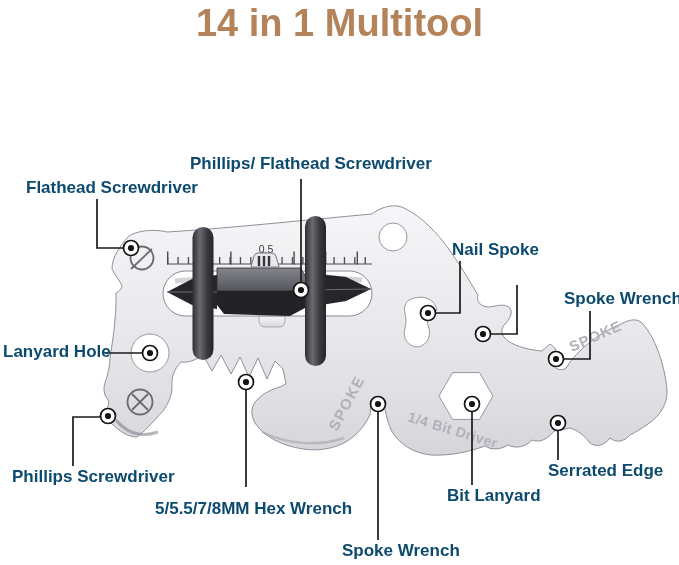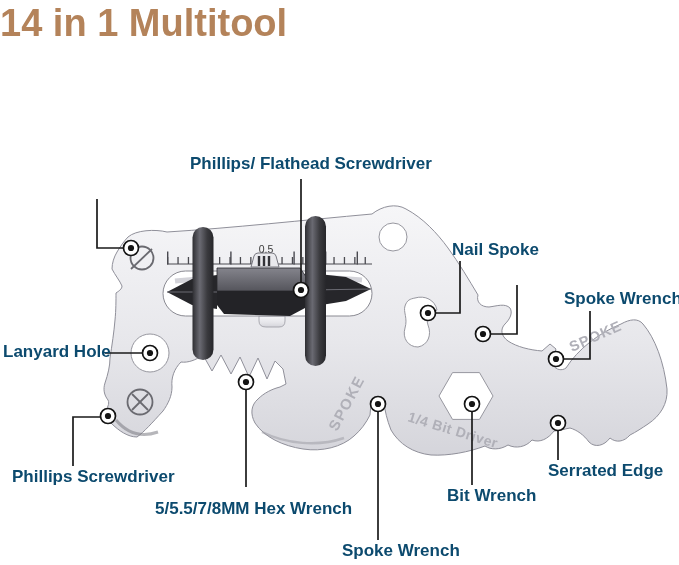--- a/index.html
+++ b/index.html
@@ -1,18 +1,18 @@
 <!DOCTYPE html>
 <html><head>
 <meta charset="utf-8">
 <style>
   html,body{margin:0;padding:0;background:#ffffff;}
   #stage{position:relative;width:679px;height:565px;background:#ffffff;overflow:hidden;
          font-family:"Liberation Sans", sans-serif;}
-  #title{position:absolute;left:0;top:2px;width:679px;text-align:left;
+  #title{position:absolute;left:0;top:2px;width:679px;text-align:center;
          font-size:38px;font-weight:bold;color:#b4835a;letter-spacing:0px;}
   .callout{position:absolute;font-size:17px;font-weight:bold;color:#0c4a6e;
            white-space:nowrap;line-height:1.05;}
   svg{position:absolute;left:0;top:0;}
 </style>
 </head>
 <body>
 
 <div id="stage">
 
@@ -198,23 +198,24 @@
           <circle cx="472" cy="404" r="7.5" fill="#fff" stroke="#141414" stroke-width="1.7"></circle>
           <circle cx="472" cy="404" r="3.1" fill="#141414"></circle>
         </g>
       <g>
           <circle cx="558" cy="423" r="7.5" fill="#fff" stroke="#141414" stroke-width="1.7"></circle>
           <circle cx="558" cy="423" r="3.1" fill="#141414"></circle>
         </g>
     </g>
   </svg>
 
+  <div class="callout" style="left:26px;top:179px">Flathead Screwdriver</div>
   <div class="callout" style="left:190px;top:155px">Phillips/ Flathead Screwdriver</div>
   <div class="callout" style="left:452px;top:241px">Nail Spoke</div>
   <div class="callout" style="left:564px;top:290px">Spoke Wrench</div>
   <div class="callout" style="left:12px;top:468px">Phillips Screwdriver</div>
   <div class="callout" style="left:3px;top:343px">Lanyard Hole</div>
   <div class="callout" style="left:155px;top:500px">5/5.5/7/8MM Hex Wrench</div>
   <div class="callout" style="left:342px;top:542px">Spoke Wrench</div>
-  <div class="callout" style="left:447px;top:487px">Bit Wrench</div>
+  <div class="callout" style="left:447px;top:487px">Bit Lanyard</div>
   <div class="callout" style="left:548px;top:462px">Serrated Edge</div>
 
 </div>
 
 </body></html>

